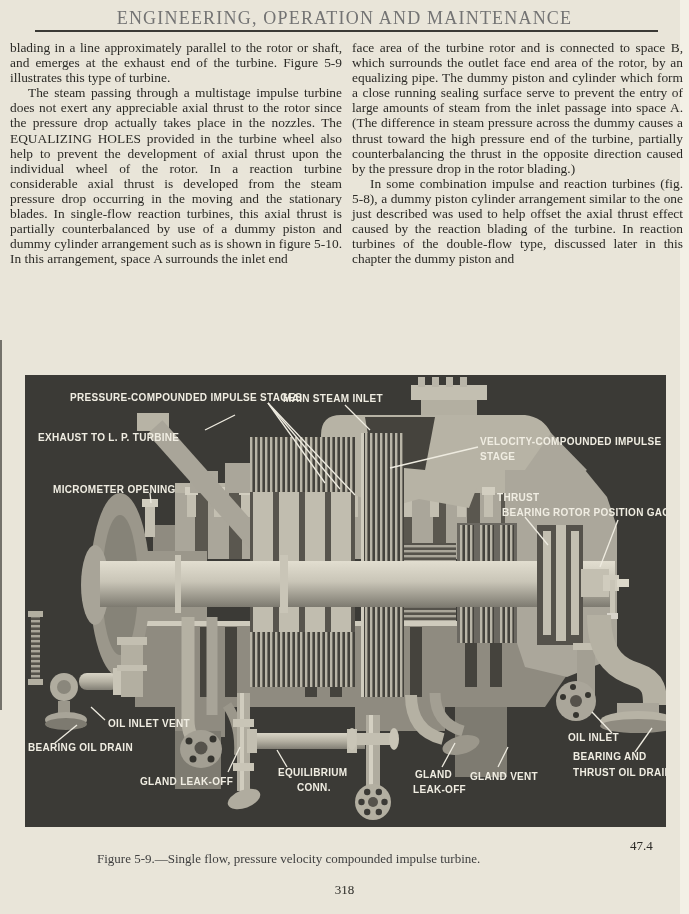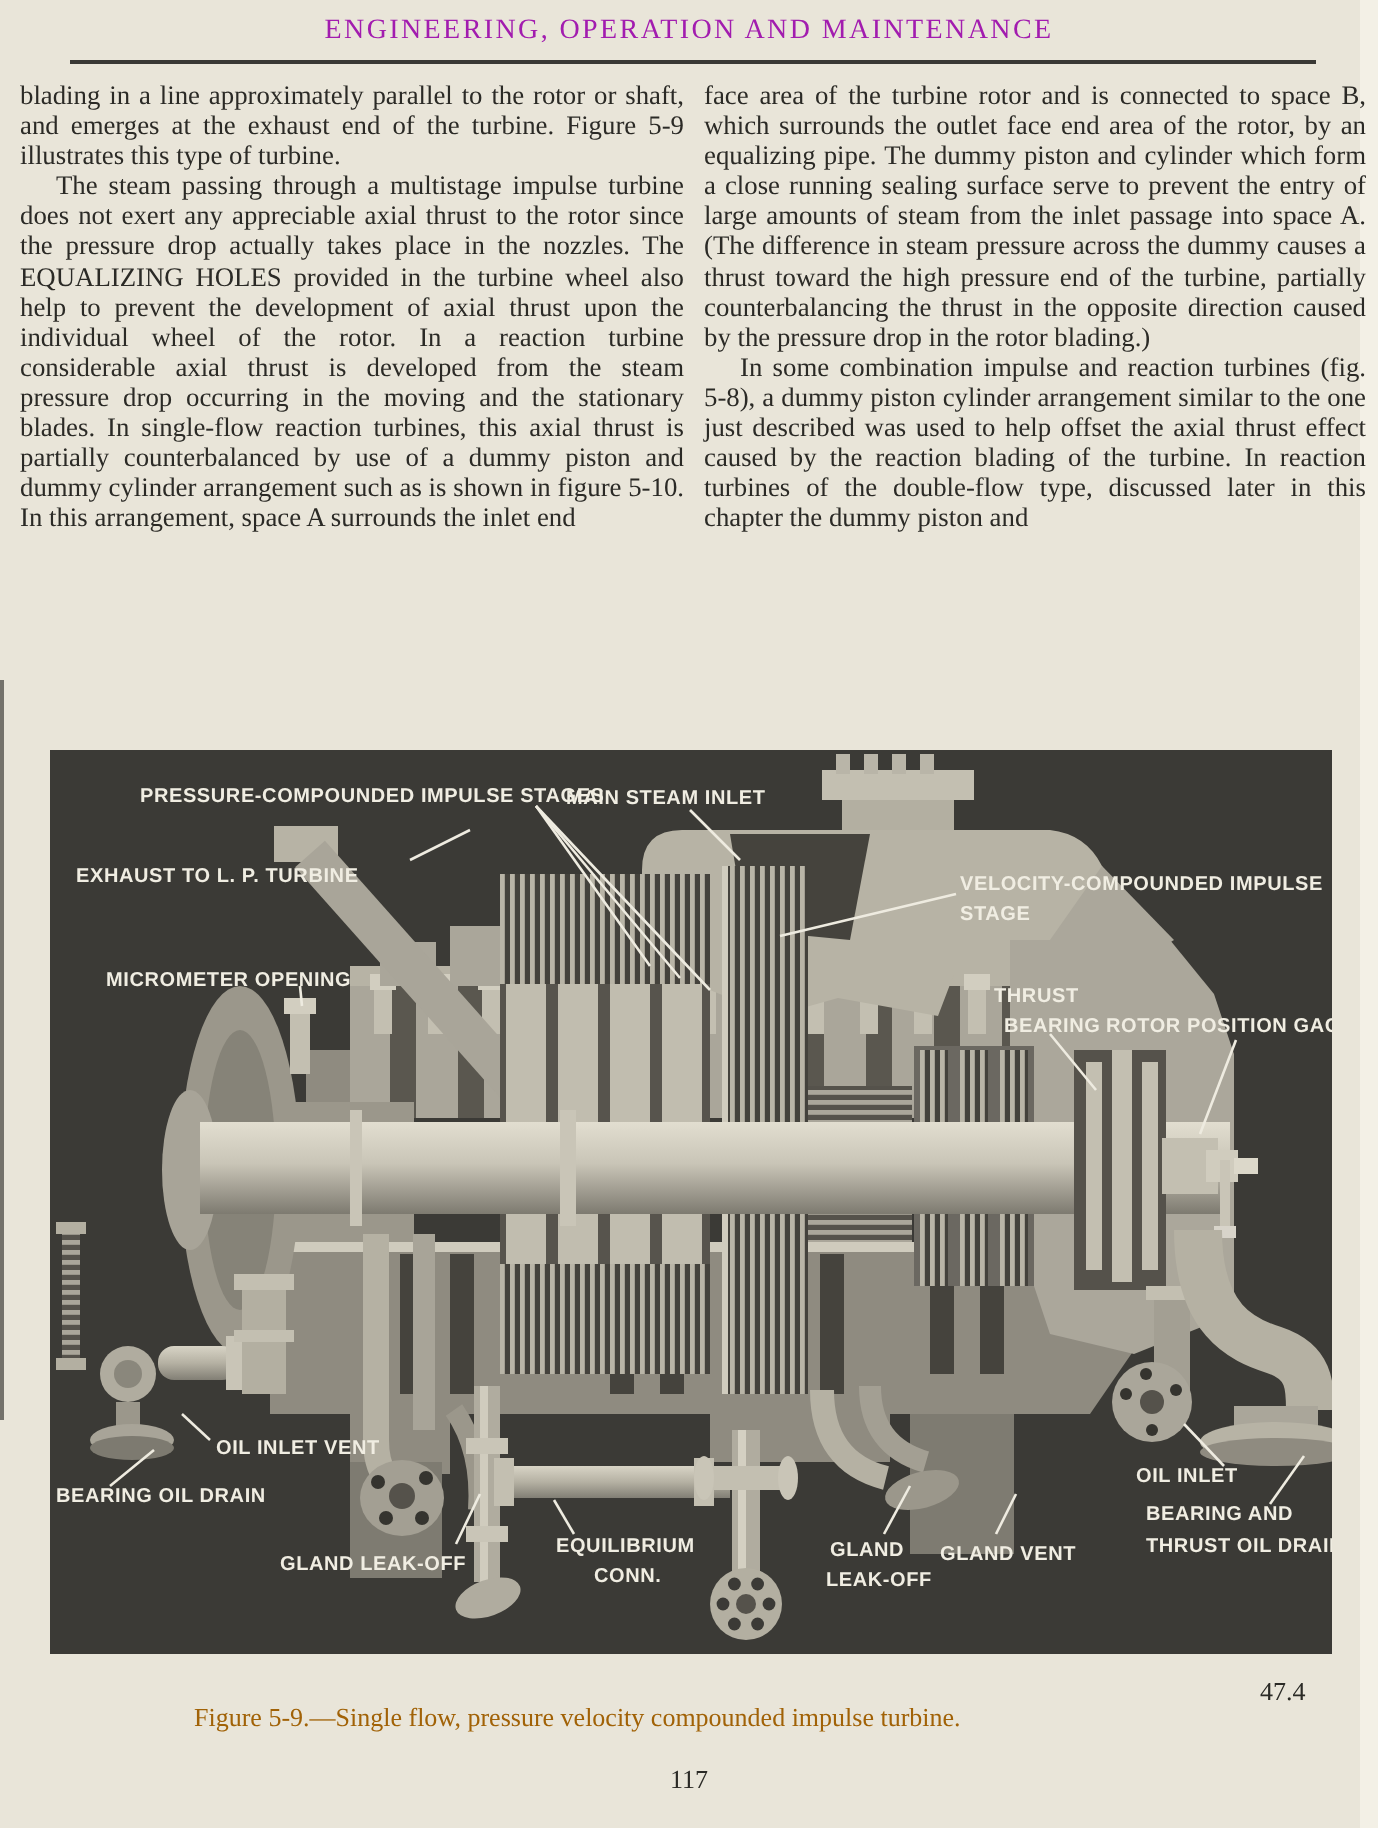--- a/index.html
+++ b/index.html
@@ -8,35 +8,35 @@
     background:#e9e5d9;
     font-family:"Liberation Serif","DejaVu Serif",serif;
     color:#2e2d29;
   }
   
   .scan-left-edge{position:absolute;left:0;top:340px;width:2px;height:370px;background:#35342f;opacity:.65;}
   .scan-right-edge{position:absolute;right:0;top:0;width:9px;height:914px;background:#f3f0e6;}
 
   .header{
     position:absolute;top:8px;left:0;width:100%;
-    text-align:center;font-size:14px;letter-spacing:1.2px;color:#a21caf;
+    text-align:center;font-size:18px;letter-spacing:1.2px;color:#737373;
   }
   .header-rule{position:absolute;top:30px;left:35px;width:623px;height:2px;background:#3a3935;}
 
   .col{position:absolute;top:40px;font-size:13.4px;line-height:15.1px;text-align:justify;color:#2b2a26;}
   .col p{margin:0;font-family:Liberation Serif, serif;}
   .col p.indent{text-indent:18px;}
   .col-left{left:10px;width:332px;}
   .col-right{left:352px;width:331px;}
 
   .figure{position:absolute;left:25px;top:375px;width:641px;height:452px;border-radius:24px;}
   .figure svg{display:block;}
 
   .fig-ref{position:absolute;top:838px;left:630px;font-size:13px;color:#2b2a26;}
-  .caption{position:absolute;top:851px;left:97px;font-size:13px;color:#a16207;}
+  .caption{position:absolute;top:851px;left:97px;font-size:13px;color:#404040;}
   .page-number{position:absolute;top:882px;left:0;width:100%;text-align:center;font-size:13px;color:#2b2a26;}
 </style>
 </head>
 <body>
 
 <div class="scan-left-edge"></div>
 <div class="scan-right-edge"></div>
 
 <div class="header">ENGINEERING, OPERATION AND MAINTENANCE</div>
 <div class="header-rule"></div>
@@ -321,13 +321,13 @@
     <text x="445" y="405">GLAND VENT</text>
     <text x="543" y="366">OIL INLET</text>
     <text x="548" y="385">BEARING AND</text>
     <text x="548" y="401">THRUST OIL DRAIN</text>
   </g>
 </svg>
 </div>
 
 <div class="fig-ref">47.4</div>
 <div class="caption">Figure 5-9.—Single flow, pressure velocity compounded impulse turbine.</div>
-<div class="page-number">117</div>
+<div class="page-number">318</div>
 
 </body></html>

